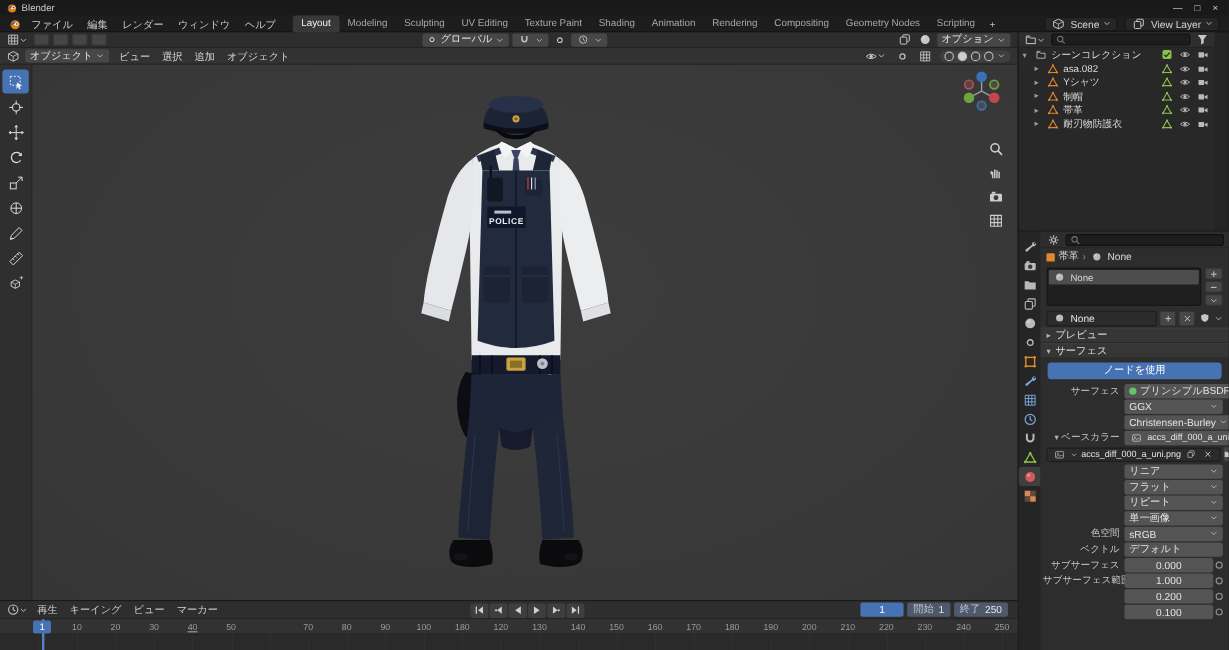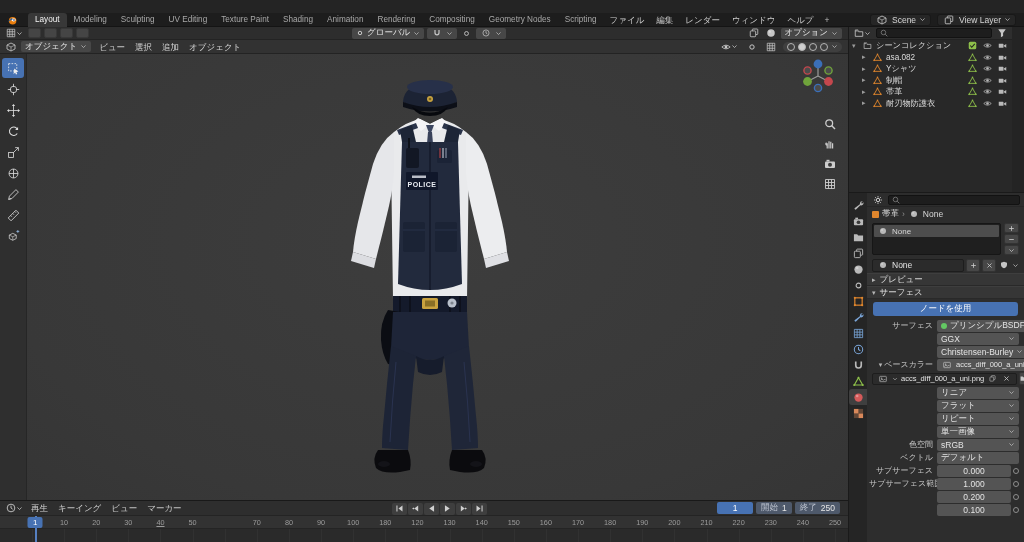--- a/index.html
+++ b/index.html
@@ -234,49 +234,65 @@
       </symbol>
 <symbol id="s-skipR" viewBox="0 0 12 12">
         <path d="M9.4 2v8" stroke="currentColor" stroke-width="1.4"></path>
         <path d="M2 2l5.4 4L2 10z" fill="currentColor"></path>
       </symbol>
 </defs>
 </svg>
 
 <div id="app">
 
+  <div class="titlebar">
+    <span style="display:flex">
+      <svg width="9" height="9" viewBox="0 0 16 16">
+          <circle cx="9" cy="9" r="6" fill="#e87d0d"></circle>
+          <ellipse cx="10.5" cy="8" rx="3.4" ry="2.3" fill="#fff"></ellipse>
+          <ellipse cx="11.2" cy="8" rx="1.5" ry="1.1" fill="#1b3a6b"></ellipse>
+          <path d="M1 11L7.2 4.8l2.2 2z" fill="#2d64a2"></path>
+        </svg>
+    </span>
+    <span class="ttext">Blender</span>
+    <span class="winctl" id="win-controls">
+        <span>—</span>
+        <span>□</span>
+        <span>×</span>
+      </span>
+  </div>
 
   <div class="menubar">
     <span style="display:flex;padding:0 3px">
       <svg width="10" height="10" viewBox="0 0 16 16">
           <circle cx="9" cy="9" r="6" fill="#e87d0d"></circle>
           <ellipse cx="10.5" cy="8" rx="3.4" ry="2.3" fill="#fff"></ellipse>
           <ellipse cx="11.2" cy="8" rx="1.5" ry="1.1" fill="#1b3a6b"></ellipse>
           <path d="M1 11L7.2 4.8l2.2 2z" fill="#2d64a2"></path>
         </svg>
     </span>
+    <span id="menu-list" style="display:flex">
+        <span class="menu-item">ファイル</span>
+        <span class="menu-item">編集</span>
+        <span class="menu-item">レンダー</span>
+        <span class="menu-item">ウィンドウ</span>
+        <span class="menu-item">ヘルプ</span>
+      </span>
     <span id="ws-tabs">
         <span class="ws-tab active">Layout</span>
         <span class="ws-tab">Modeling</span>
         <span class="ws-tab">Sculpting</span>
         <span class="ws-tab">UV Editing</span>
         <span class="ws-tab">Texture Paint</span>
         <span class="ws-tab">Shading</span>
         <span class="ws-tab">Animation</span>
         <span class="ws-tab">Rendering</span>
         <span class="ws-tab">Compositing</span>
         <span class="ws-tab">Geometry Nodes</span>
         <span class="ws-tab">Scripting</span>
-      </span>
-    <span id="menu-list" style="display:flex">
-        <span class="menu-item">ファイル</span>
-        <span class="menu-item">編集</span>
-        <span class="menu-item">レンダー</span>
-        <span class="menu-item">ウィンドウ</span>
-        <span class="menu-item">ヘルプ</span>
       </span>
     <span class="ws-add">+</span>
     <span class="mb-right">
       <span class="mb-pill">
         <span class="icb">
             <svg class="ic" viewBox="0 0 12 12">
               <use href="#s-cube"></use>
             </svg>
           </span>
         <span>Scene</span>

